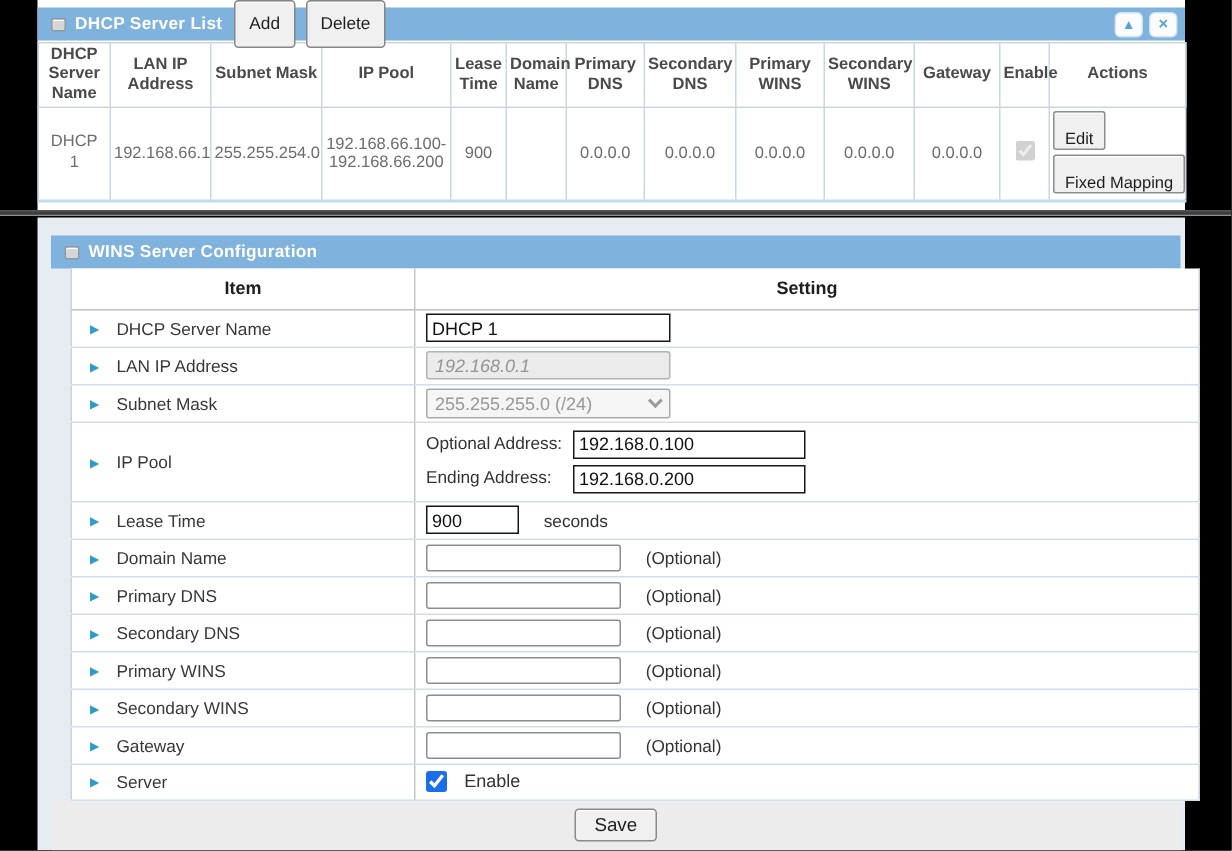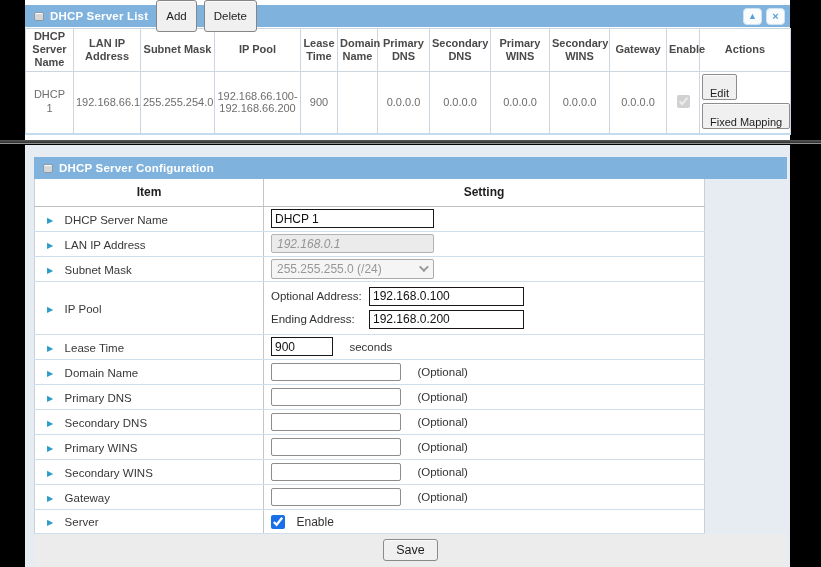--- a/index.html
+++ b/index.html
@@ -49,22 +49,22 @@
   }
   
   .section-divider { position:absolute; left:0; top:140px; width:821px; height:4px;
     background:linear-gradient(#5a5a5a,#2e2e2e); border-bottom:1px solid #8f8f8f; }
   
   .bottom-section {
     position:absolute; left:25px; top:145px; width:765px; height:422px; background:#e6ecf2;
     padding:12px 3px 0 9px; display:flex; flex-direction:column;
   }
   .cfg-wrap { width:753px; display:flex; flex-direction:column; flex:1; }
-  table.cfg { width:671px; border-collapse:collapse; table-layout:fixed; background:#fff;
-    border-left:1px solid #c8d0d8; border-right:1px solid #c8d0d8; }
+  table.cfg { width:753px; border-collapse:collapse; table-layout:fixed; background:#fff;
+    border-left:1px solid #c8d0d8; border-right:1px solid #c8d0d8;margin-left:13px; }
   table.cfg td { border-bottom:1px solid #cfdeed; vertical-align:middle; }
   table.cfg td.item-col { border-right:1px solid #c6c6c6; padding-left:12px; }
   table.cfg tr.cfg-head td {
     height:27px; font-size:12px; font-weight:bold; color:#1e1e1e; text-align:center;
     border-bottom:1px solid #bfbfbf; padding-left:0;
   }
   tr.r25 td { height:25px; }
   tr.r53 td { height:53px; }
   tr.r24 td { height:24px; }
   .bullet { color:#2a9cc7; font-size:8px; margin-right:7px; vertical-align:1px; }
@@ -187,21 +187,21 @@
       </tbody>
     </table>
   </div>
 
   <div class="section-divider"></div>
 
   <div class="bottom-section">
     <div class="cfg-wrap">
       <div class="titlebar">
         <span class="panel-icon"></span>
-        <span class="titlebar-label">DHCP Server Configuration</span>
+        <span class="titlebar-label">WINS Server Configuration</span>
       </div>
 
       <table class="cfg">
         <colgroup>
             <col style="width:229px">
             <col>
           </colgroup>
         <tbody>
             <tr class="cfg-head">
           <td class="item-col">Item</td>

